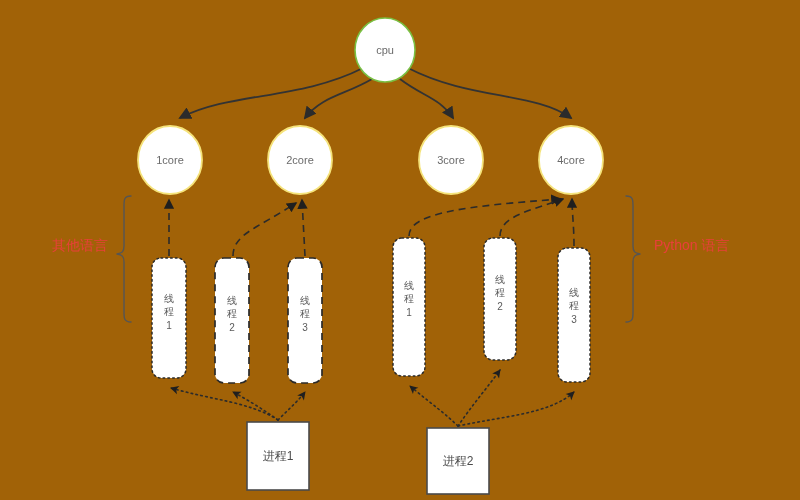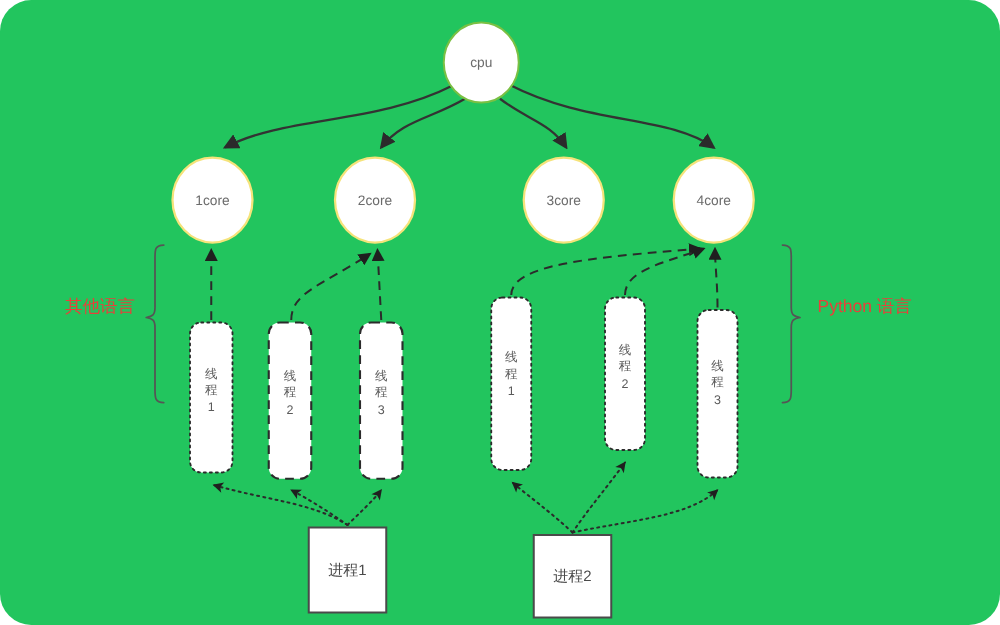--- a/index.html
+++ b/index.html
@@ -103,21 +103,21 @@
     fill: none;
     stroke: #555555;
     stroke-width: 1.4;
     stroke-linecap: round;
     stroke-linejoin: round;
   }
 </style>
 </head>
 <body>
 
-<div id="diagram-root" style="background: #22c55e; border-radius: 25px;">
+<div id="diagram-root" style="background: #a16207;">
   <svg id="diagram-svg" viewBox="0 0 800 500">
     <defs>
       <marker id="arrow-solid" viewBox="0 0 10 10" refX="8.5" refY="5" markerWidth="7" markerHeight="7" orient="auto-start-reverse">
         <path d="M 0 0 L 10 5 L 0 10 z" fill="#2b2b2b"></path>
       </marker>
       <marker id="arrow-thread" viewBox="0 0 10 10" refX="8.5" refY="5" markerWidth="6.5" markerHeight="6.5" orient="auto-start-reverse">
         <path d="M 0 0 L 10 5 L 0 10 z" fill="#1f1f1f"></path>
       </marker>
       <marker id="arrow-proc" viewBox="0 0 12 10" refX="9" refY="5" markerWidth="7" markerHeight="7" orient="auto-start-reverse">
         <path d="M 1 0.5 L 10 5 L 1 9.5 L 3.2 5 z" fill="#1f1f1f"></path>

